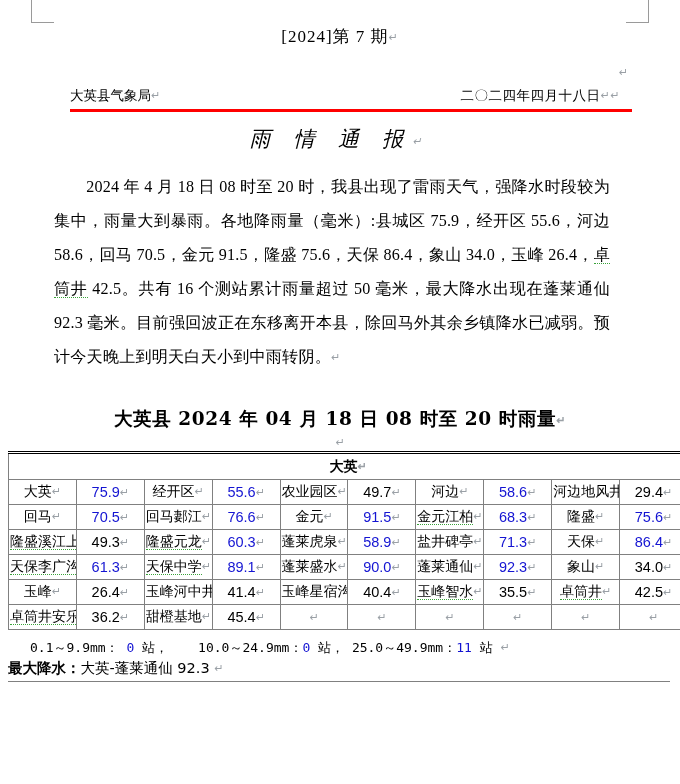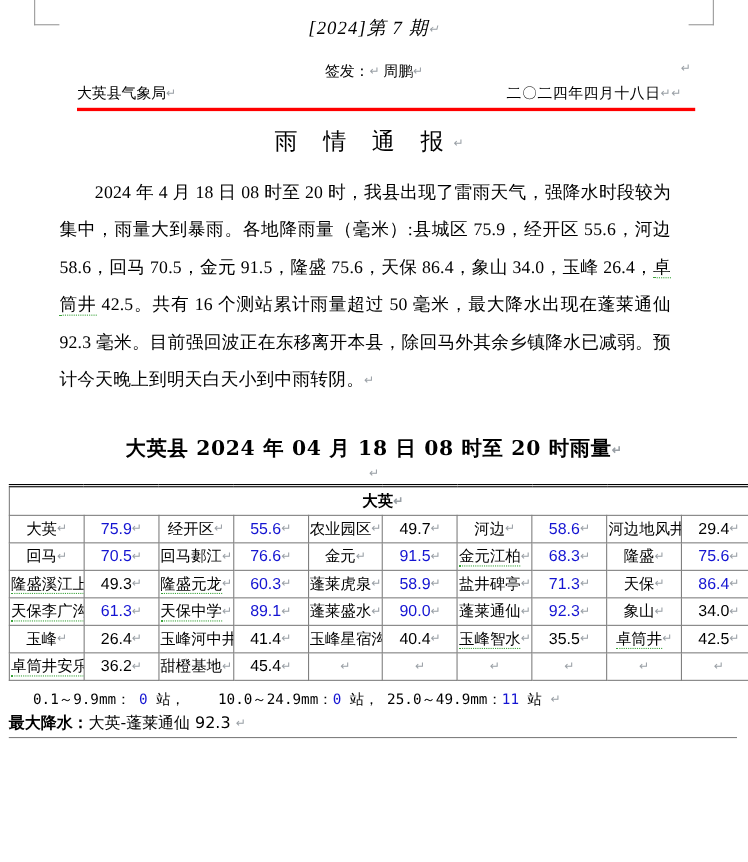--- a/index.html
+++ b/index.html
@@ -44,23 +44,22 @@
     letter-spacing: 10px;
     line-height: 1;
     padding-top: 40px;
     white-space: nowrap;
   }
   .masthead .pil { color: #b0b0b0; font-size: 12px; letter-spacing: 0; font-weight: normal; vertical-align: 8px;}
 
   .issue-line {
     text-align: center;
     font-size: 17px;
-    margin-top: 14px;
+    margin-top: 25px;
     letter-spacing: 1px;
-    font-style: italic;
   }
 
   .pil {
     color: #9aa0a6;
     font-size: 11px;
     font-family: "Liberation Sans", sans-serif;
     vertical-align: 1px;
   }
 
   
@@ -104,20 +103,21 @@
     background: #ff0000;
   }
 
   
   .doc-title {
     text-align: center;
     font-size: 21px;
     margin-top: 13px;
     letter-spacing: 9px;
     font-family: "Liberation Serif", serif;
+    font-style: italic;
   }
 
   
   .body-para {
     font-size: 16.1px;
     line-height: 34px;
     text-align: justify;
     text-justify: inter-character;
     margin: 17px 62px 0 46px;
     text-indent: 2em;
@@ -211,21 +211,20 @@
 <div class="crop-mark crop-tl"></div>
 <div class="crop-mark crop-tr"></div>
 
 <div class="page">
 
 
   <div class="issue-line"><span>[2024]第 7 期</span><span class="pil">↵</span></div>
 
   <div class="issuer-block">
     <div class="issuer-center">
-      <div class="row"><span>签发：</span><span class="pil">↵</span> <span>周鹏</span><span class="pil">↵</span></div>
     </div>
     <div class="issuer-farright"><span class="pil">↵</span></div>
     <div class="issuer-left"><span>大英县气象局</span><span class="pil">↵</span></div>
     <div class="issuer-right"><span>二〇二四年四月十八日</span><span class="pil">↵</span><span class="pil">↵</span></div>
     <div class="red-rule"></div>
   </div>
 
   <div class="doc-title"><span>雨 情 通 报</span><span class="pil">↵</span></div>
 
   <div class="body-para"><span>2024 年 4 月 18 日 08 时至 20 时，我县出现了雷雨天气，强降水时段较为集中，雨量大到暴雨。各地降雨量（毫米）:县城区 75.9，经开区 55.6，河边 58.6，回马 70.5，金元 91.5，隆盛 75.6，天保 86.4，象山 34.0，玉峰 26.4，</span><span class="wavy">卓筒井</span><span> 42.5。共有 16 个测站累计雨量超过 50 毫米，最大降水出现在蓬莱通仙 92.3 毫米。目前强回波正在东移离开本县，除回马外其余乡镇降水已减弱。预计今天晚上到明天白天小到中雨转阴。</span><span class="pil">↵</span></div>

